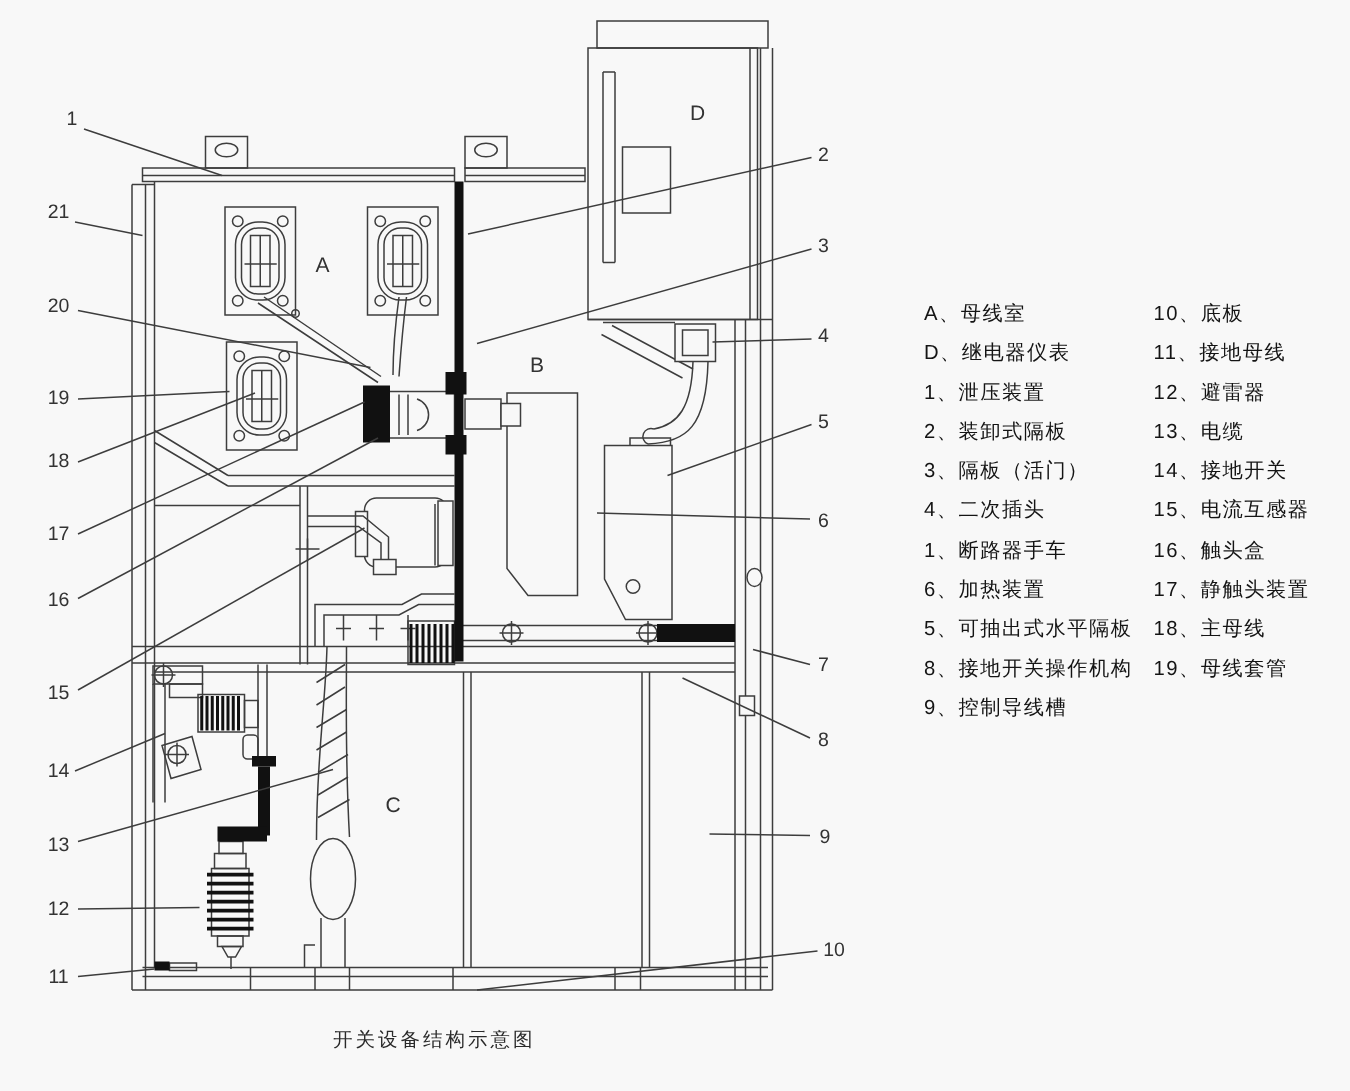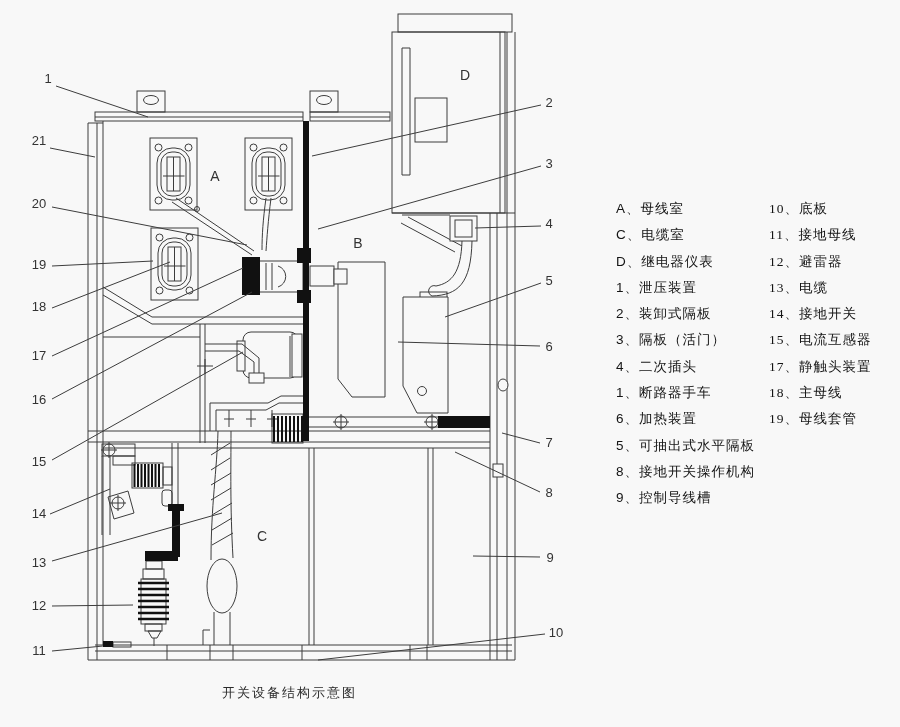--- a/index.html
+++ b/index.html
@@ -6,21 +6,21 @@
   body{
     width:900px;height:727px;position:relative;overflow:hidden;
     background:#f8f8f8;
     font-family:"Liberation Sans","DejaVu Sans",sans-serif;
     color:#1c1c1c;
   }
   #stage{position:absolute;left:0;top:0;width:900px;height:727px;}
   svg text{font-family:"Liberation Sans","DejaVu Sans",sans-serif;fill:#333;}
   .legend-col{position:absolute;top:196px;font-size:13.5px;color:#141414;letter-spacing:1px;}
   #legend-left{left:616px;}
-  #legend-right{left:769px;font-family:Liberation Serif, serif;}
+  #legend-right{left:769px;}
   .legend-row{height:26.3px;line-height:26.3px;white-space:nowrap;}
   #caption{
     position:absolute;left:222px;top:684px;font-size:13px;color:#2a2a2a;
     letter-spacing:2px;white-space:nowrap;font-family:Liberation Serif, serif;
   }
 </style>
 </head>
 <body>
 
 <div id="stage">
@@ -257,39 +257,39 @@
         <text x="215" y="181" font-size="14" text-anchor="middle">A</text>
         <text x="358" y="248" font-size="14" text-anchor="middle">B</text>
         <text x="262" y="541" font-size="14" text-anchor="middle">C</text>
         <text x="465" y="80" font-size="14" text-anchor="middle">D</text>
       </g>
 </svg>
 
 
 <div id="legend-left" class="legend-col">
       <div class="legend-row">A、母线室</div>
-      <div class="legend-row">C、电缆室</div>
       <div class="legend-row">D、继电器仪表</div>
       <div class="legend-row">1、泄压装置</div>
       <div class="legend-row">2、装卸式隔板</div>
       <div class="legend-row">3、隔板（活门）</div>
       <div class="legend-row">4、二次插头</div>
       <div class="legend-row">1、断路器手车</div>
       <div class="legend-row">6、加热装置</div>
       <div class="legend-row">5、可抽出式水平隔板</div>
       <div class="legend-row">8、接地开关操作机构</div>
       <div class="legend-row">9、控制导线槽</div>
     </div>
 <div id="legend-right" class="legend-col">
       <div class="legend-row">10、底板</div>
       <div class="legend-row">11、接地母线</div>
       <div class="legend-row">12、避雷器</div>
       <div class="legend-row">13、电缆</div>
       <div class="legend-row">14、接地开关</div>
       <div class="legend-row">15、电流互感器</div>
+      <div class="legend-row">16、触头盒</div>
       <div class="legend-row">17、静触头装置</div>
       <div class="legend-row">18、主母线</div>
       <div class="legend-row">19、母线套管</div>
     </div>
 
 
 <div id="caption">开关设备结构示意图</div>
 </div>
 
 </body></html>

